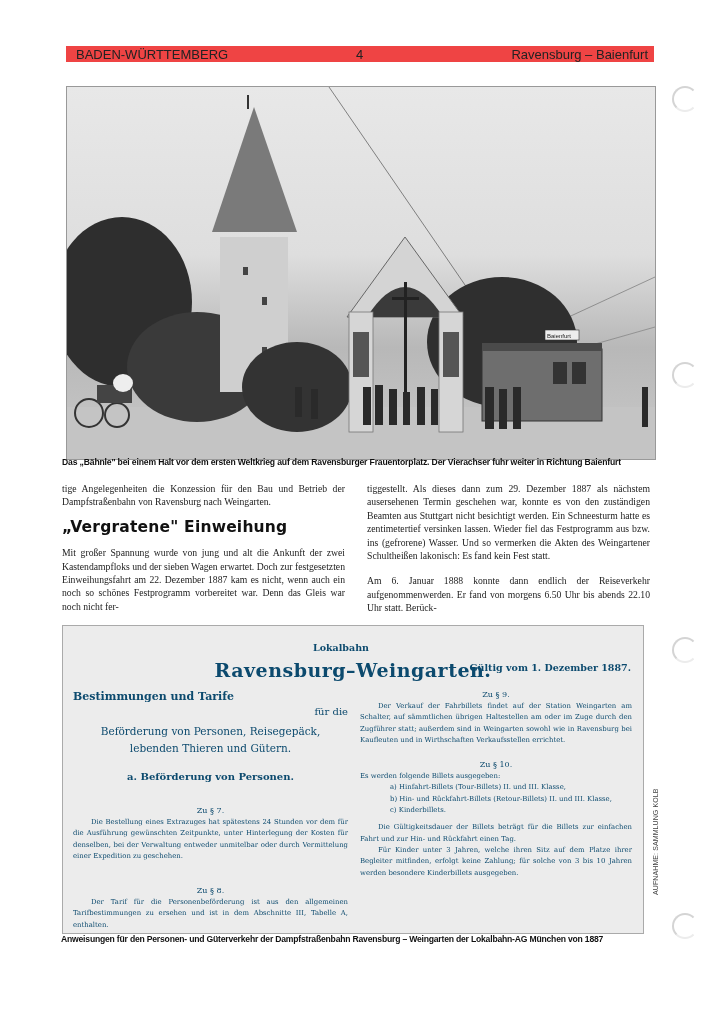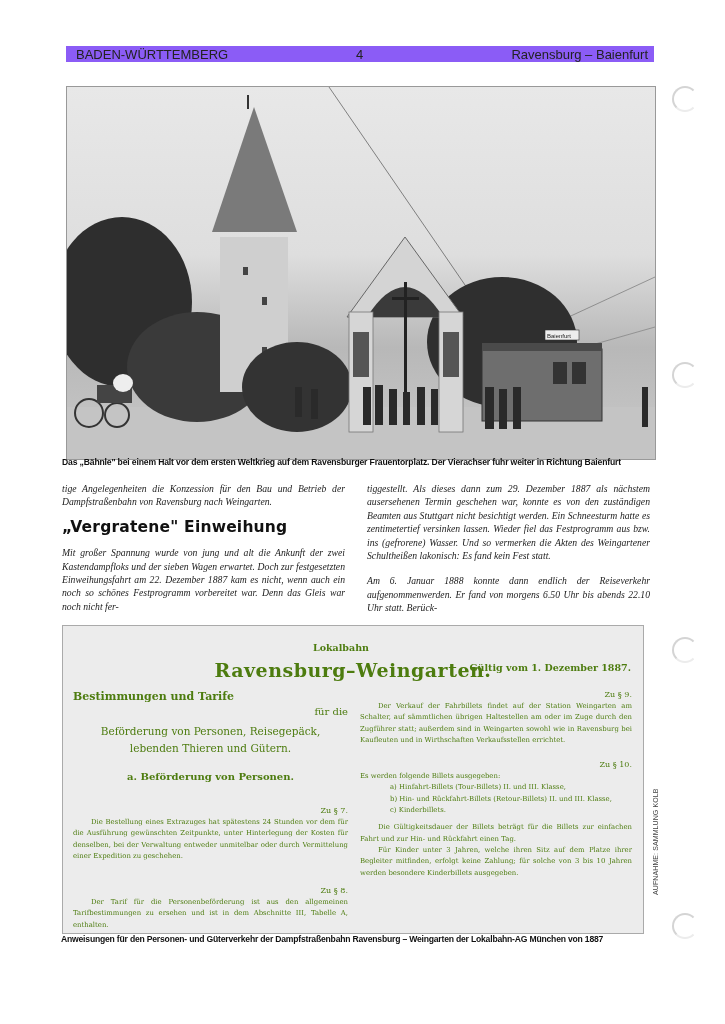--- a/index.html
+++ b/index.html
@@ -2,21 +2,21 @@
 <html><head>
 <meta charset="utf-8">
 <style>
   html, body { margin: 0; padding: 0; }
   body {
     width: 725px; height: 1024px; position: relative; overflow: hidden;
     background: #ffffff; font-family: "Liberation Serif", serif; color: #1a1a1a;
   }
   .header-bar {
     position: absolute; left: 66px; top: 46px; width: 588px; height: 16px;
-    background: #8b5cf6; display: flex; align-items: center;
+    background: #ef4444; display: flex; align-items: center;
     font-family: "Liberation Sans", sans-serif; font-size: 13px; color: #222;
   }
   .header-bar .left { position: absolute; left: 10px; }
   .header-bar .center { position: absolute; left: 290px; }
   .header-bar .right { position: absolute; right: 6px; }
   .punch-hole {
     position: absolute; width: 22px; height: 22px; border-radius: 50%;
     border: 2px solid #d4d4d4; border-right-color: transparent; border-bottom-color: #ececec;
   }
   .photo {
@@ -27,41 +27,41 @@
   .photo svg { position: absolute; left: 0; top: 0; }
   .caption {
     position: absolute; left: 62px; top: 457px; width: 600px;
     font-family: "Liberation Sans", sans-serif; font-weight: bold; font-size: 8.6px;
     letter-spacing: -0.15px; color: #111; white-space: nowrap;
   }
   .col {
     position: absolute; width: 283px; font-size: 9.7px; line-height: 13.4px;
     text-align: justify; color: #222;
   }
-  .col p { margin: 0 0 12px 0; font-style: italic; }
+  .col p { margin: 0 0 12px 0; }
   .section-heading {
     font-family: "DejaVu Sans", sans-serif; font-weight: bold; font-size: 15.5px;
     color: #111; margin: 6px 0 12px 0; letter-spacing: 0.2px;
   }
   .notice {
     position: absolute; left: 62px; top: 625px; width: 580px; height: 307px;
     background: #ececec; border: 1px solid #aaa; font-family: "DejaVu Serif", serif;
-    color: #4d7c0f;
+    color: #0c4a6e;
   }
   .notice .lokal { position: absolute; left: 250px; top: 16px; font-size: 9.5px; font-weight: bold; }
   .notice .valid { position: absolute; right: 12px; top: 16px; font-size: 9.5px; font-weight: bold; margin-top: 20px; }
   .notice .title { position: absolute; left: 0; width: 100%; text-align: center; top: 33px;
                    font-size: 19px; font-weight: bold; letter-spacing: 0.5px; }
   .notice .lcol { position: absolute; left: 10px; top: 60px; width: 275px; }
   .notice .rcol { position: absolute; left: 297px; top: 64px; width: 272px; }
   .n-h1 { text-align: left; font-size: 11px; font-weight: bold; margin-top: 4px; }
   .n-small { text-align: right; font-size: 10px; margin: 3px 0 6px 0; }
   .n-h2 { text-align: center; font-size: 10.5px; font-weight: normal; line-height: 17px; }
   .n-h3 { text-align: center; font-size: 10px; font-weight: bold; margin: 14px 0 6px 0; }
-  .n-par { text-align: right; font-size: 8px; margin: 24px 0 2px 0; }
+  .n-par { text-align: center; font-size: 8px; margin: 24px 0 2px 0; }
   .n-text { font-size: 6.9px; line-height: 11.3px; text-align: justify; text-indent: 18px; margin: 0; }
   .n-text.noindent { text-indent: 0; }
   .n-list { font-size: 6.9px; line-height: 11.3px; margin: 0 0 0 30px; }
   .footer-caption {
     position: absolute; left: 61px; top: 934px; width: 600px;
     font-family: "Liberation Sans", sans-serif; font-weight: bold; font-size: 8.6px;
     letter-spacing: -0.2px; color: #111; white-space: nowrap;
   }
   .credit {
     position: absolute; left: 652px; top: 895px; transform-origin: left top;

